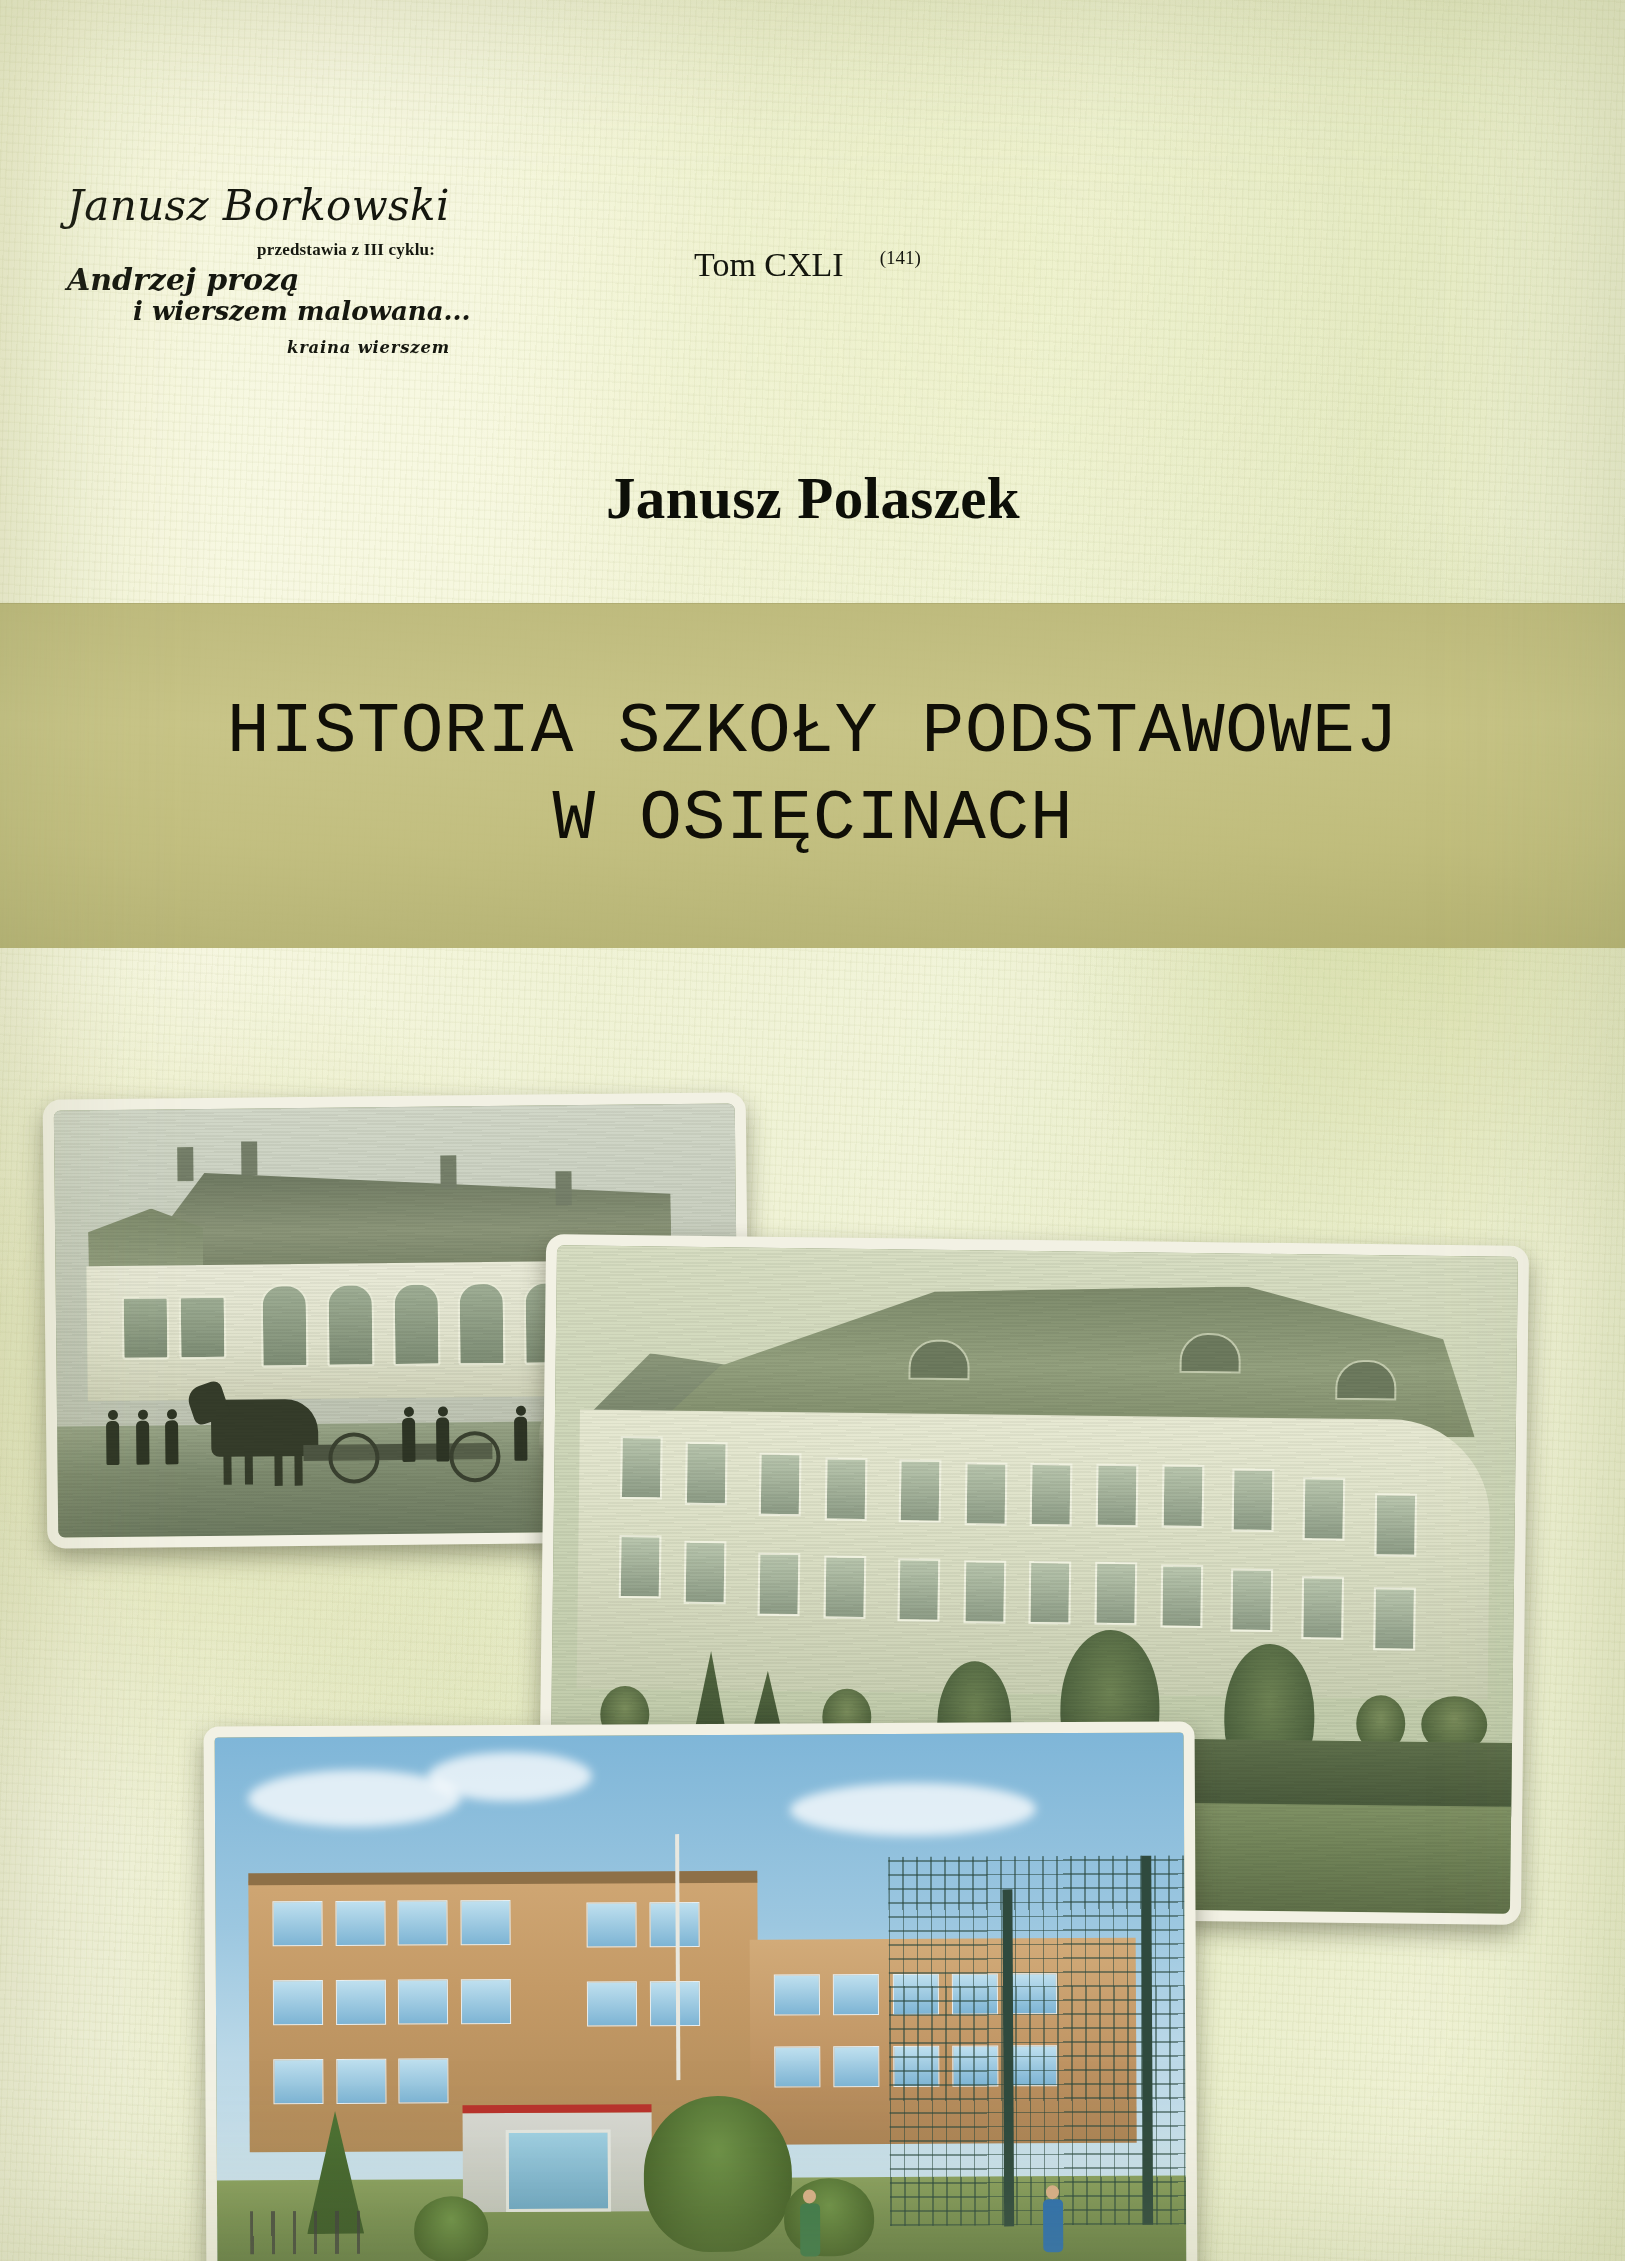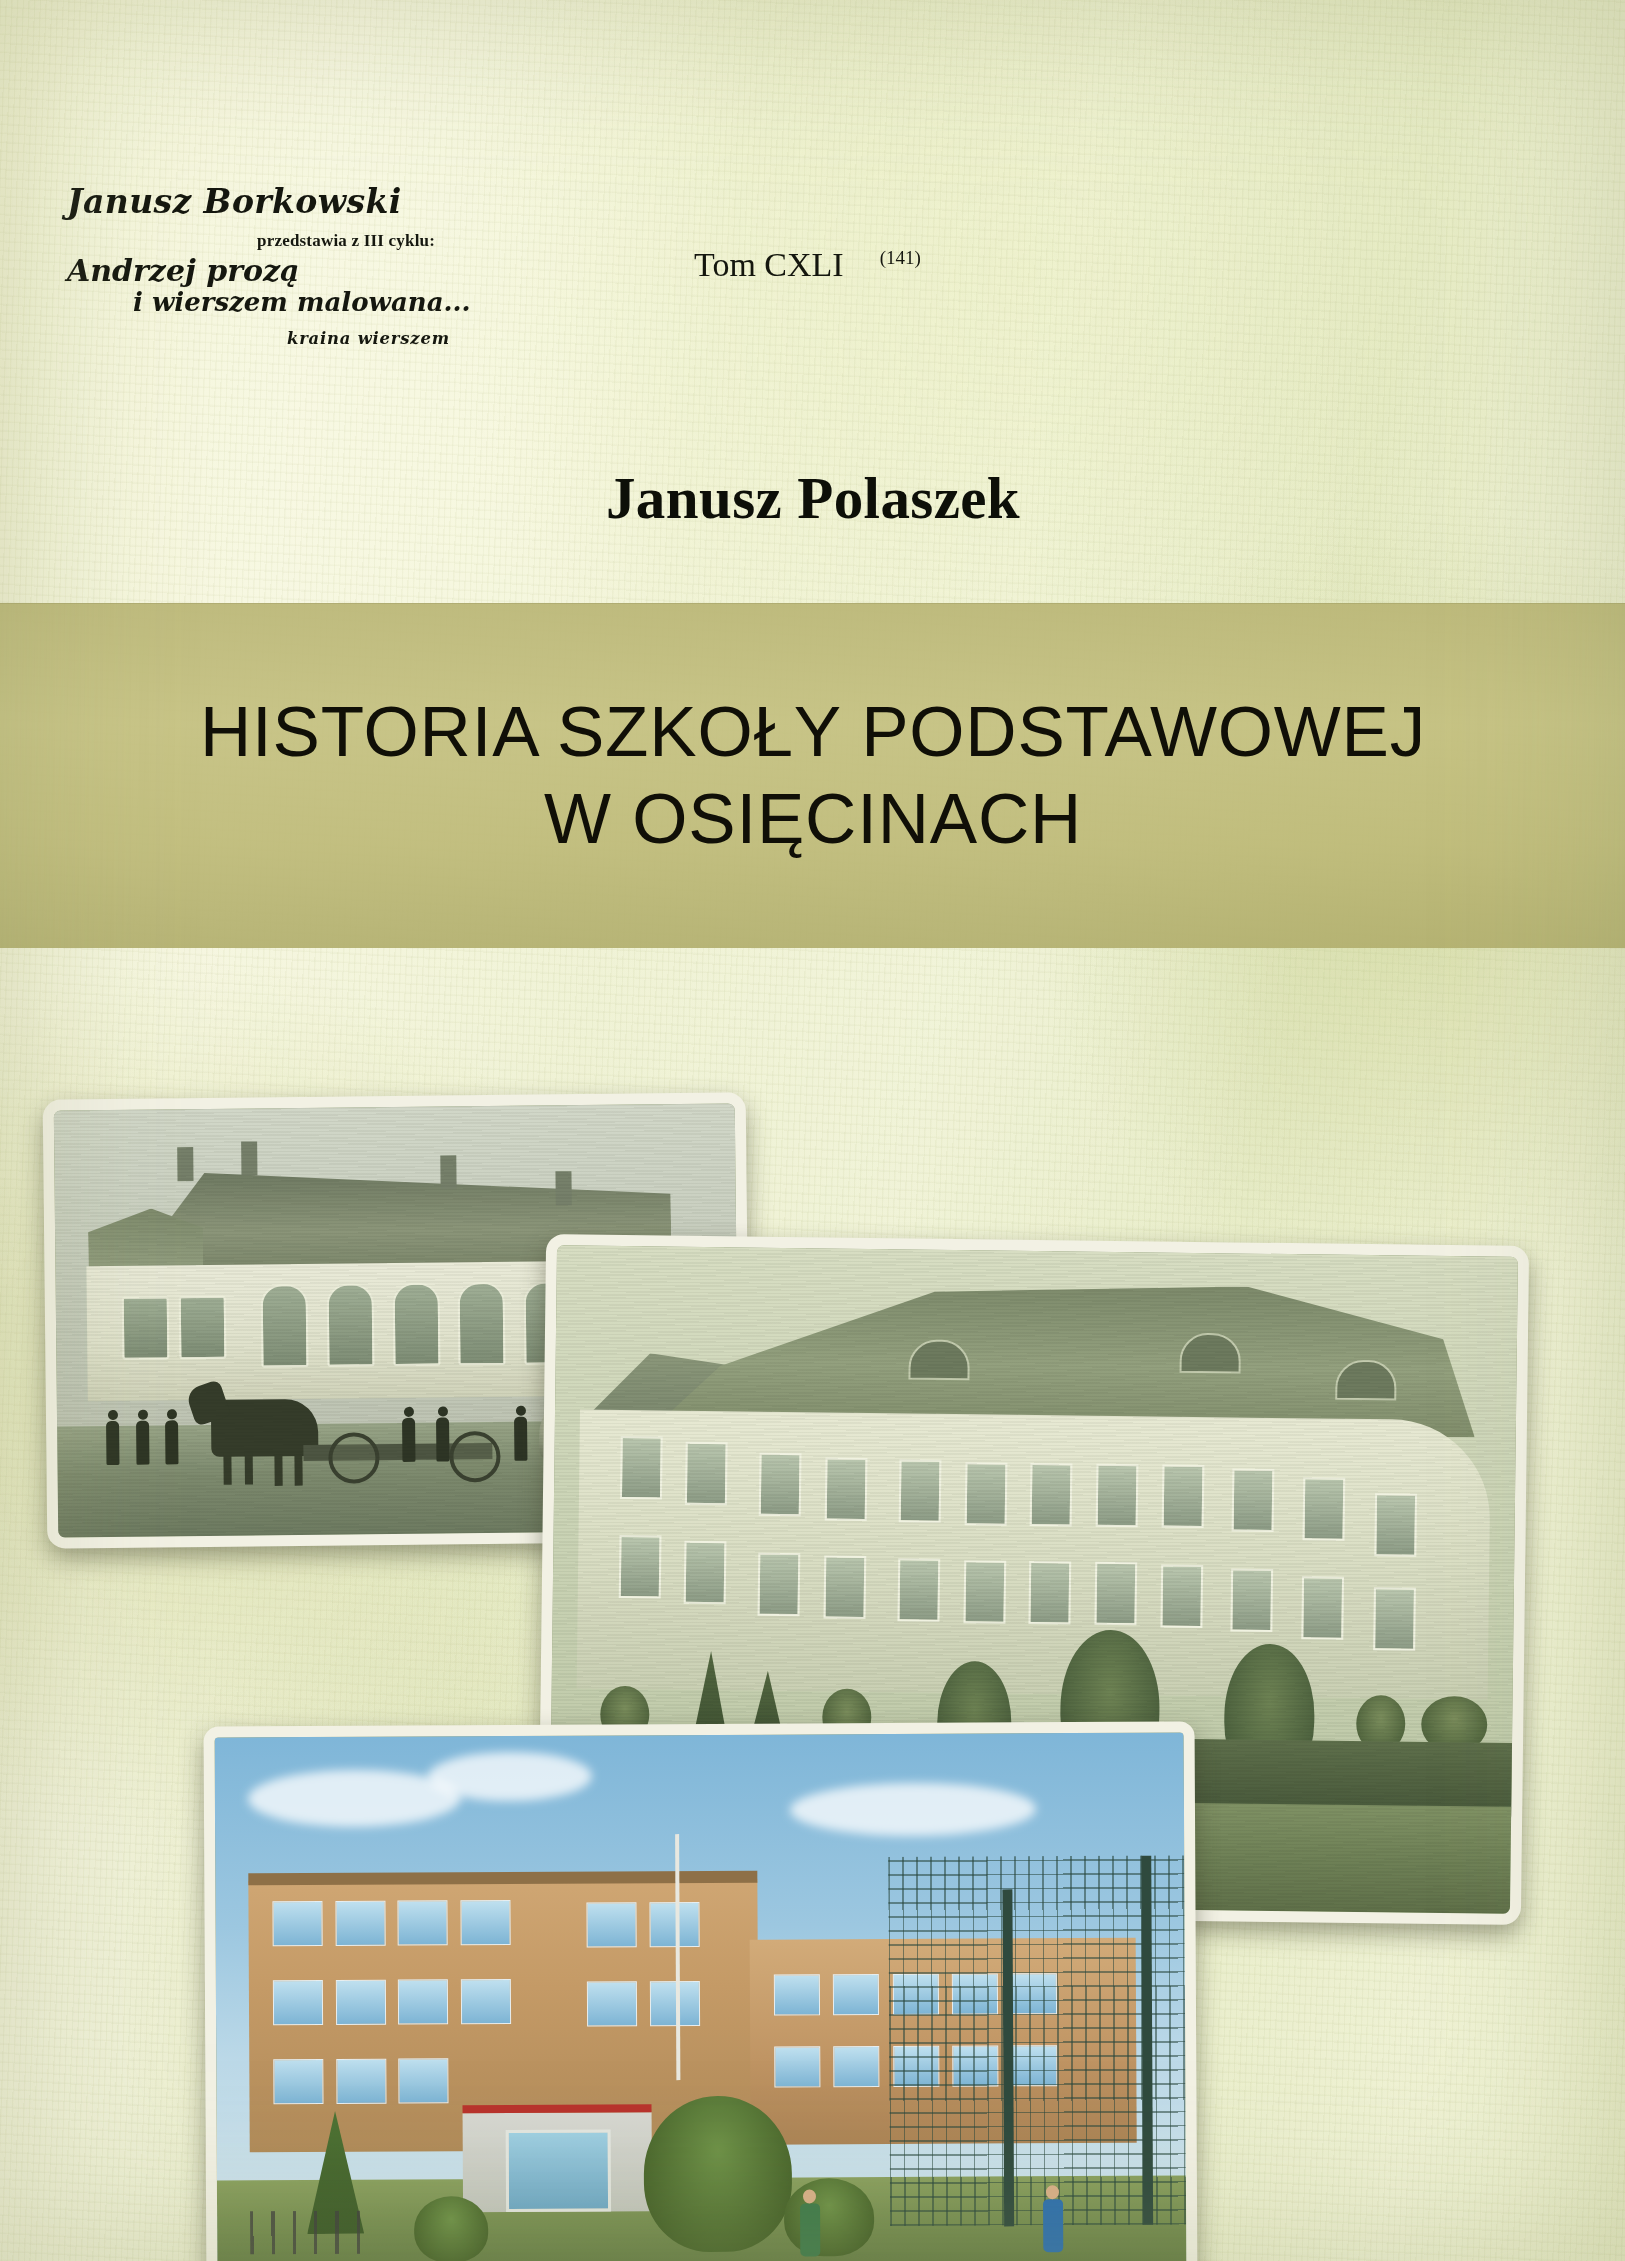--- a/index.html
+++ b/index.html
@@ -46,22 +46,22 @@
   .series-block {
     position: absolute;
     left: 67px;
     top: 185px;
     width: 575px;
     color: #15170f;
   }
   .series-author {
     font-family: "DejaVu Serif", serif;
     font-style: italic;
-    font-weight: bold;
-    font-size: 33px;
+    font-weight: normal;
+    font-size: 42px;
     letter-spacing: 0.4px;
     line-height: 1;
     white-space: nowrap;
   }
   .series-sub {
     font-family: "Liberation Serif", serif;
     font-size: 17px;
     font-weight: bold;
     margin-left: 190px;
     margin-top: 13px;
@@ -128,21 +128,21 @@
     width: 100%;
     height: 345px;
     background: linear-gradient(180deg, rgba(186,182,118,0.92) 0%, rgba(196,192,128,0.92) 35%, rgba(190,186,120,0.92) 70%, rgba(178,175,110,0.92) 100%);
     box-shadow: 0 0.8px 0 rgba(120,118,70,0.25) inset;
     display: flex;
     flex-direction: column;
     align-items: center;
     justify-content: center;
   }
   .title-line {
-    font-family: Liberation Sans, sans-serif;
+    font-family: Liberation Mono, monospace;
     font-size: 71px;
     letter-spacing: 0.8px;
     color: #100f07;
     line-height: 1.22;
     text-align: right;
     white-space: nowrap;
   }
 
   
   .collage {

